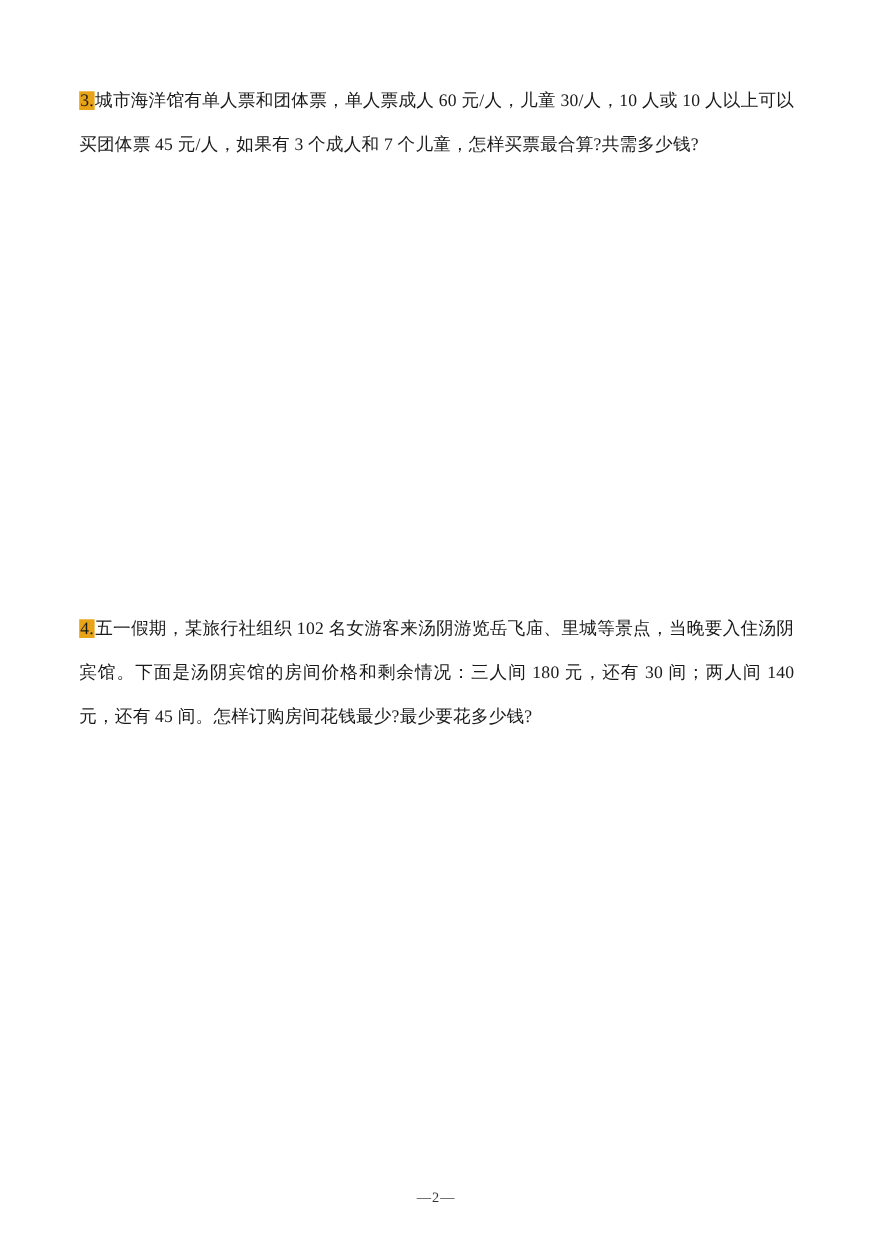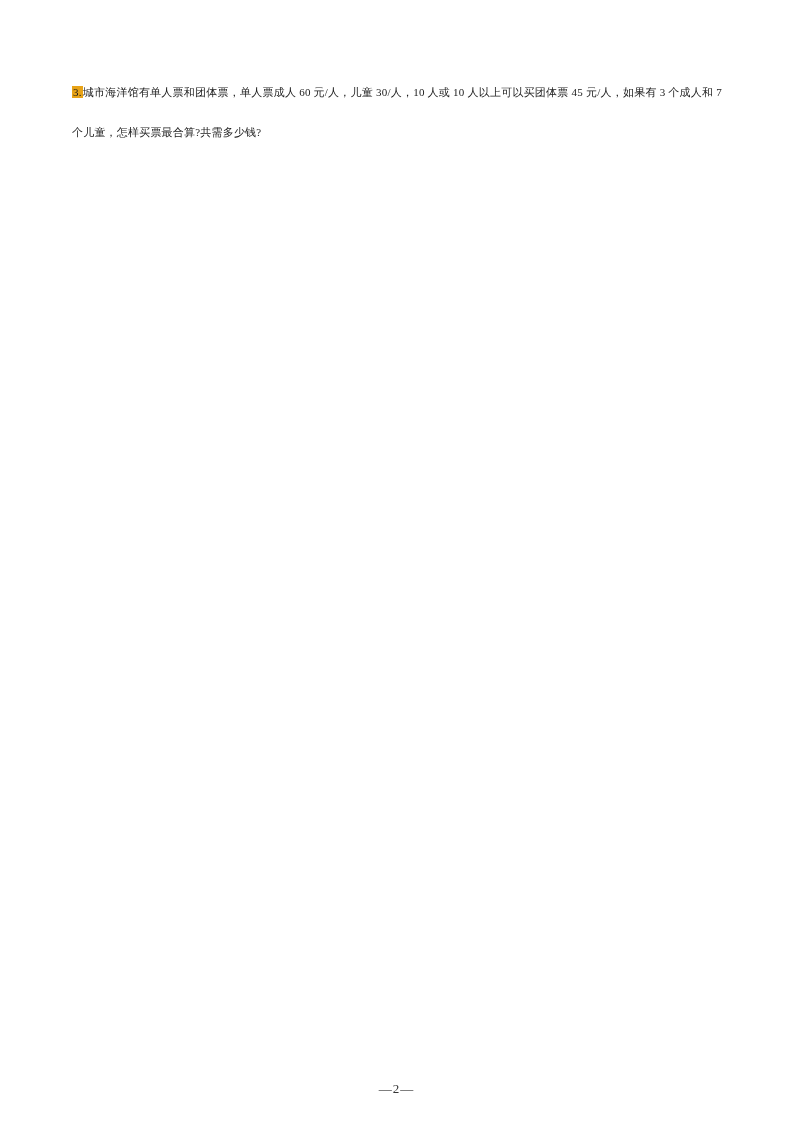--- a/index.html
+++ b/index.html
@@ -19,21 +19,21 @@
     overflow: hidden;
     box-sizing: border-box;
   }
   .content {
     position: absolute;
     left: 72px;
     top: 72px;
     width: 650px;
   }
   .problem {
-    font-size: 11px;
+    font-size: 16px;
     line-height: 40px;
     color: #1a1a1a;
     text-align: justify;
     letter-spacing: 0.2px;
     font-family: "Liberation Serif", "DejaVu Serif", serif;
   }
   .qnum {
     background: #e8a317;
     color: #1a1a1a;
     padding: 0 1px;
@@ -59,20 +59,23 @@
 <div class="page">
 
   <div class="content">
 
     <div class="problem">
       <span class="qnum">3.</span><span>城市海洋馆有单人票和团体票，单人票成人 60 元/人，儿童 30/人，10 人或 10 人以上可以买团体票 45 元/人，如果有 3 个成人和 7 个儿童，怎样买票最合算?共需多少钱?</span>
     </div>
 
     <div class="gap-1"></div>
 
+    <div class="problem">
+      <span class="qnum">4.</span><span>五一假期，某旅行社组织 102 名女游客来汤阴游览岳飞庙、里城等景点，当晚要入住汤阴宾馆。下面是汤阴宾馆的房间价格和剩余情况：三人间 180 元，还有 30 间；两人间 140 元，还有 45 间。怎样订购房间花钱最少?最少要花多少钱?</span>
+    </div>
 
     <div class="gap-2"></div>
 
   </div>
 
   <div class="footer">—2—</div>
 
 </div>
 
 </body></html>

